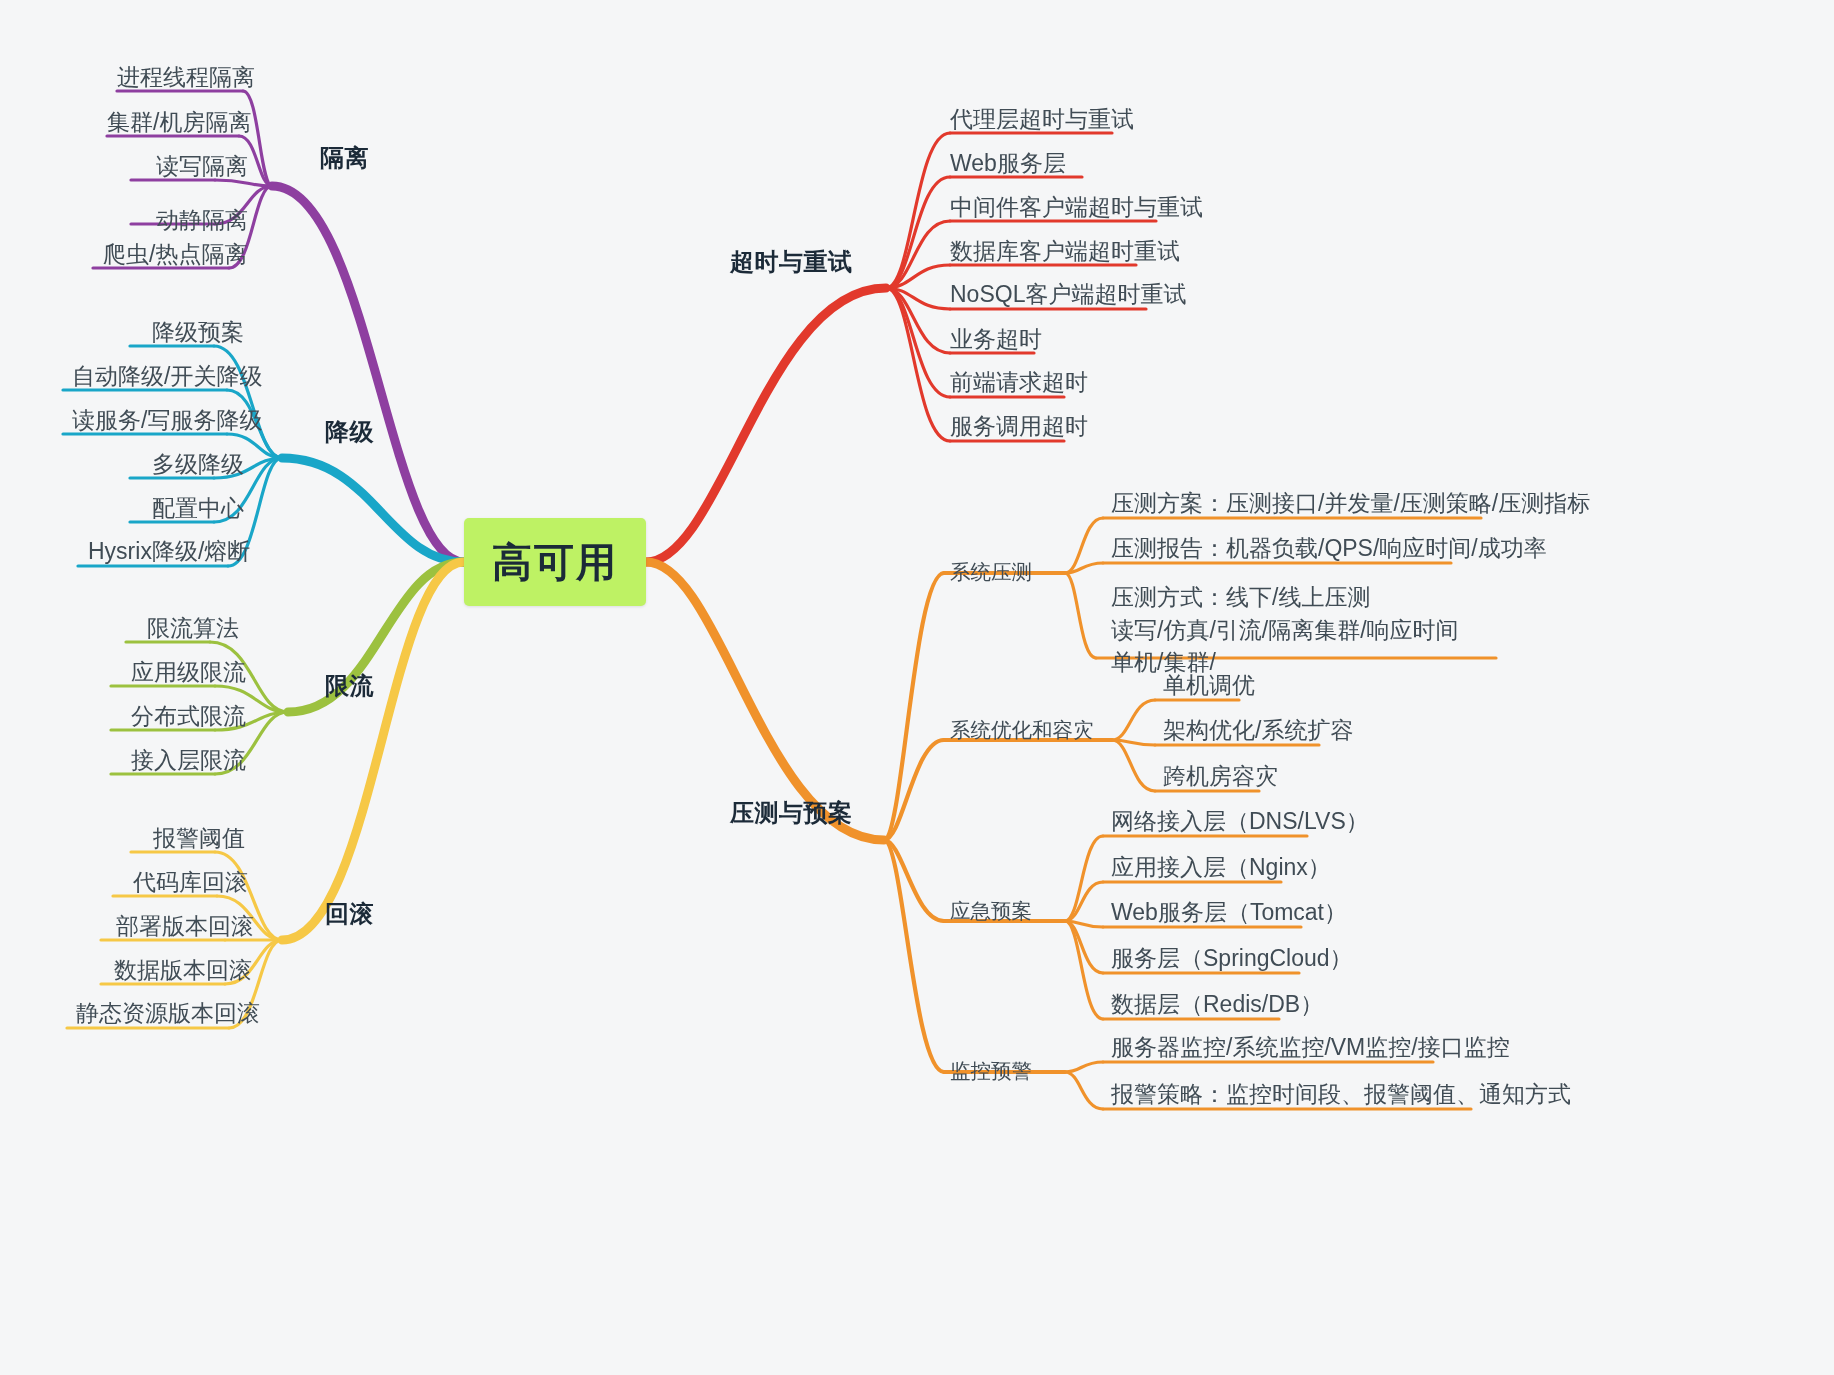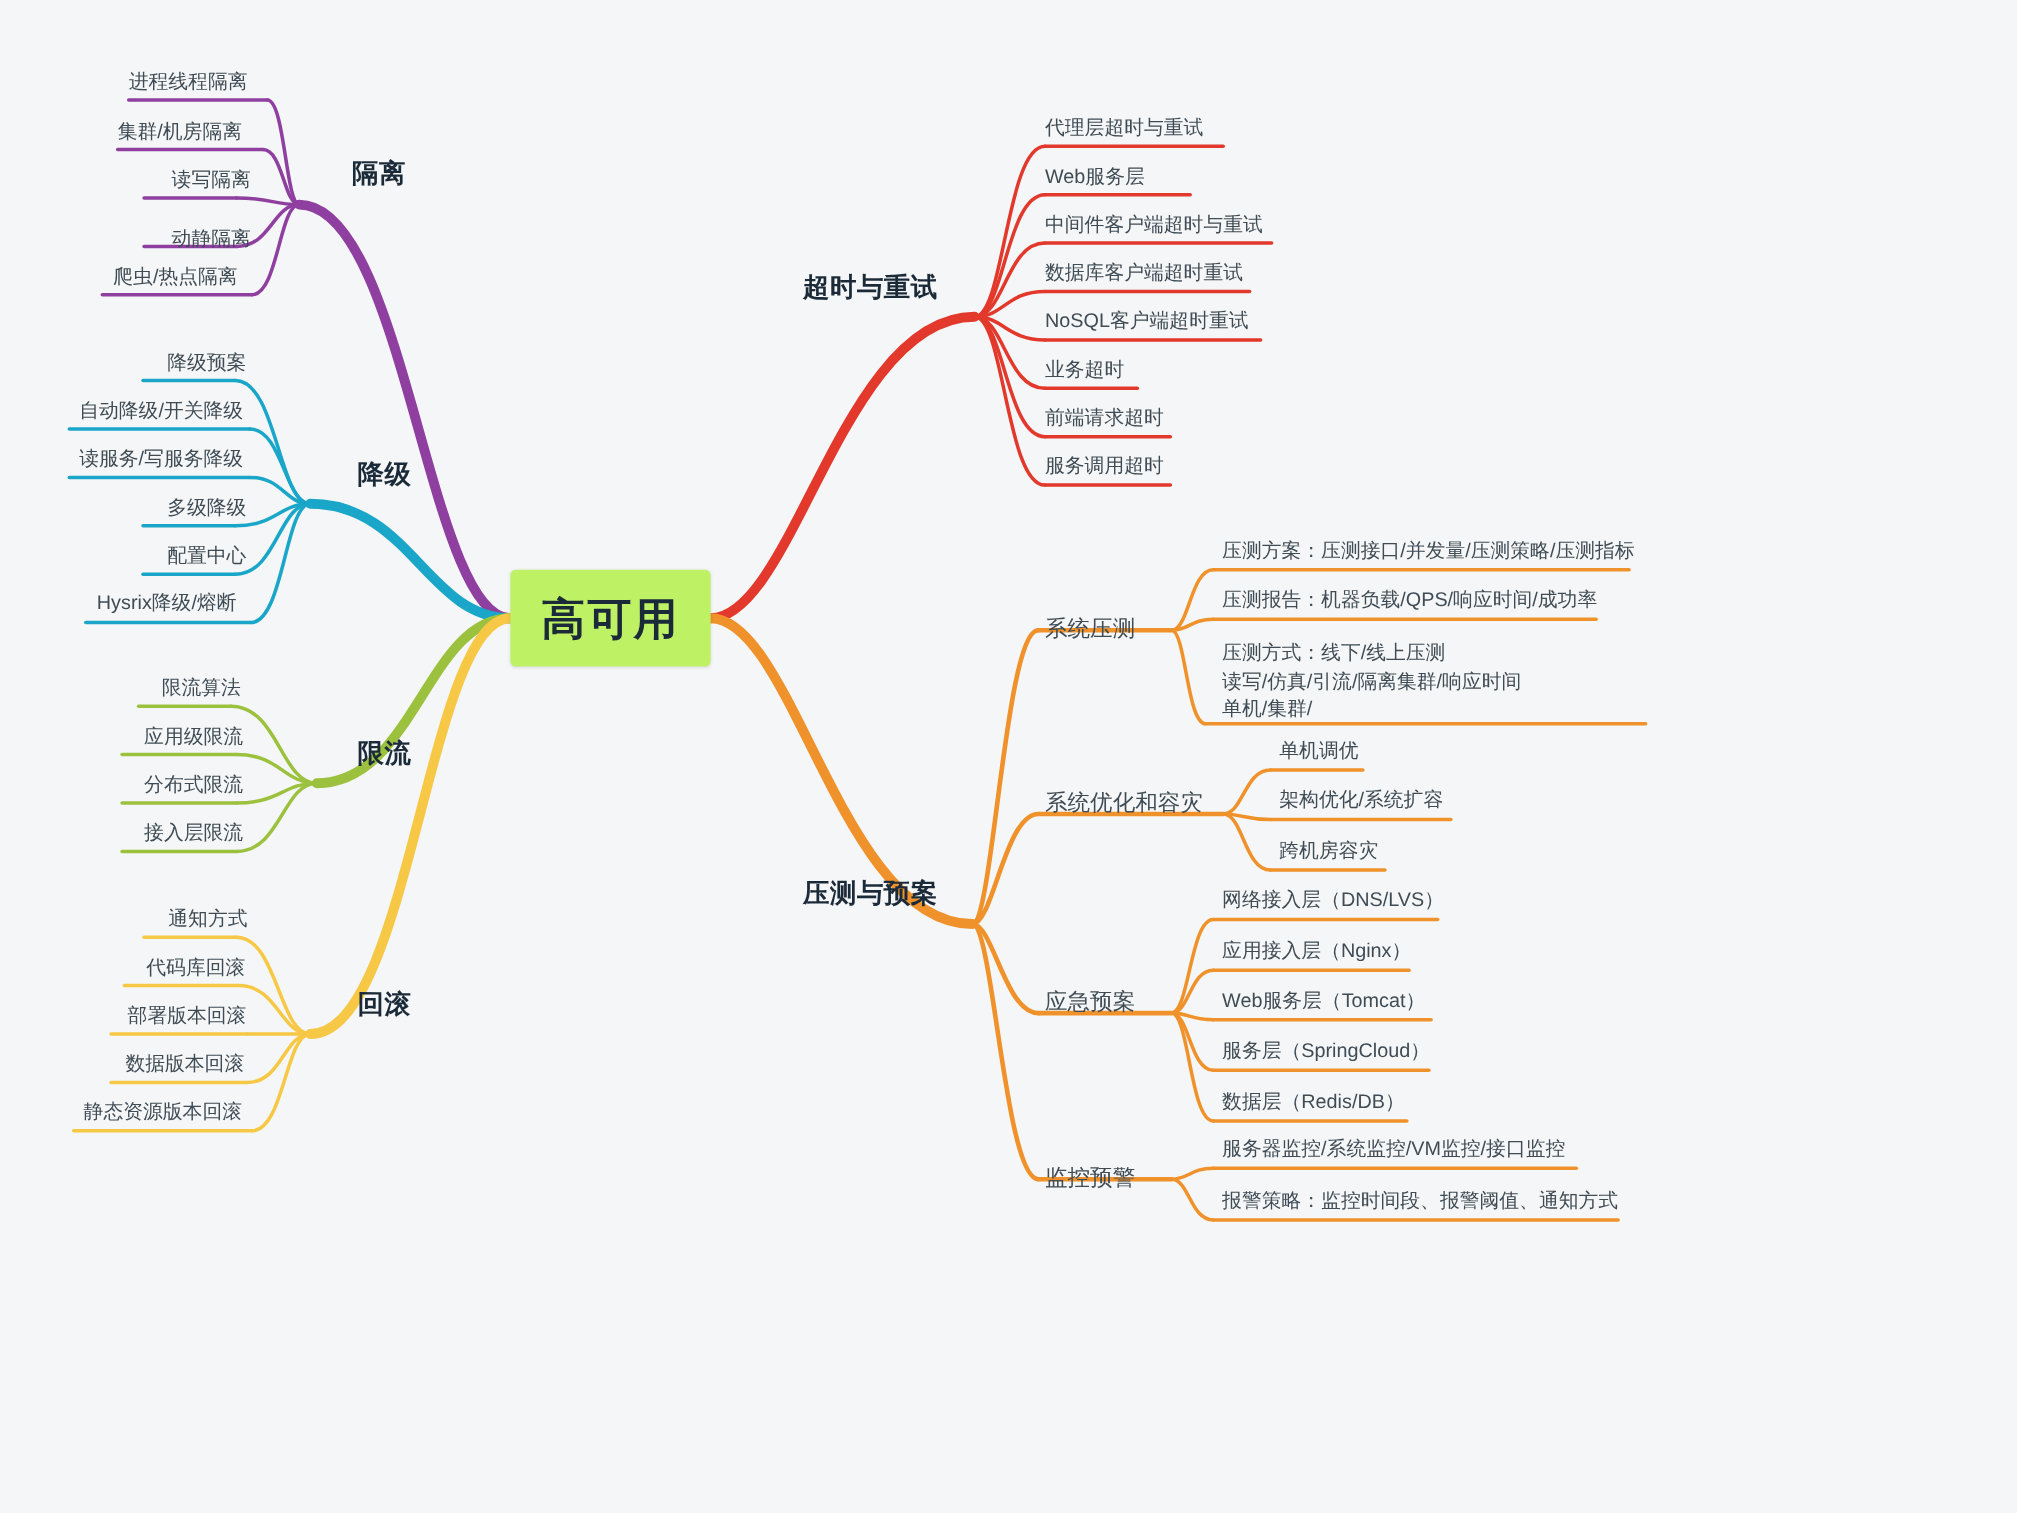--- a/index.html
+++ b/index.html
@@ -13,21 +13,21 @@
   }
   #mindmap{position:absolute;left:0;top:0;width:1834px;height:1375px;}
   svg#links{position:absolute;left:0;top:0;width:1834px;height:1375px;pointer-events:none;}
   .node{
     position:absolute;
     white-space:pre;
     color:#3a4a55;
     line-height:1.30;
   }
   .leaf{
-    font-size:18px;
+    font-size:23px;
     color:#404c55;
   }
   .leaf.multiline{line-height:1.42;}
   .branch-title{
     font-size:24px;
     font-weight:bold;
     color:#1b2a38;
     letter-spacing:0.5px;
   }
   .mid{
@@ -160,21 +160,21 @@
       <div class="node leaf" style="left: 72px; top: 406px;">读服务/写服务降级</div>
       <div class="node leaf" style="left: 152px; top: 450px;">多级降级</div>
       <div class="node leaf" style="left: 152px; top: 494px;">配置中心</div>
       <div class="node leaf" style="left: 88px; top: 537px;">Hysrix降级/熔断</div>
       <div class="node branch-title" style="left: 325px; top: 670px;">限流</div>
       <div class="node leaf" style="left: 147px; top: 614px;">限流算法</div>
       <div class="node leaf" style="left: 131px; top: 658px;">应用级限流</div>
       <div class="node leaf" style="left: 131px; top: 702px;">分布式限流</div>
       <div class="node leaf" style="left: 131px; top: 746px;">接入层限流</div>
       <div class="node branch-title" style="left: 325px; top: 898px;">回滚</div>
-      <div class="node leaf" style="left: 153px; top: 824px;">通知方式</div>
+      <div class="node leaf" style="left: 153px; top: 824px;">报警阈值</div>
       <div class="node leaf" style="left: 133px; top: 868px;">代码库回滚</div>
       <div class="node leaf" style="left: 116px; top: 912px;">部署版本回滚</div>
       <div class="node leaf" style="left: 114px; top: 956px;">数据版本回滚</div>
       <div class="node leaf" style="left: 76px; top: 999px;">静态资源版本回滚</div>
       <div class="node branch-title" style="left: 730px; top: 246px;">超时与重试</div>
       <div class="node leaf" style="left: 950px; top: 105px;">代理层超时与重试</div>
       <div class="node leaf" style="left: 950px; top: 149px;">Web服务层</div>
       <div class="node leaf" style="left: 950px; top: 193px;">中间件客户端超时与重试</div>
       <div class="node leaf" style="left: 950px; top: 237px;">数据库客户端超时重试</div>
       <div class="node leaf" style="left: 950px; top: 280px;">NoSQL客户端超时重试</div>

